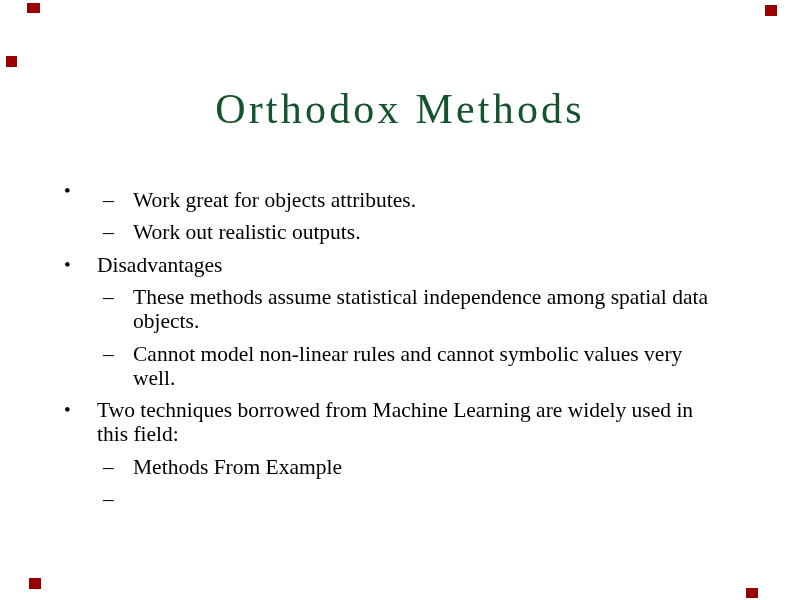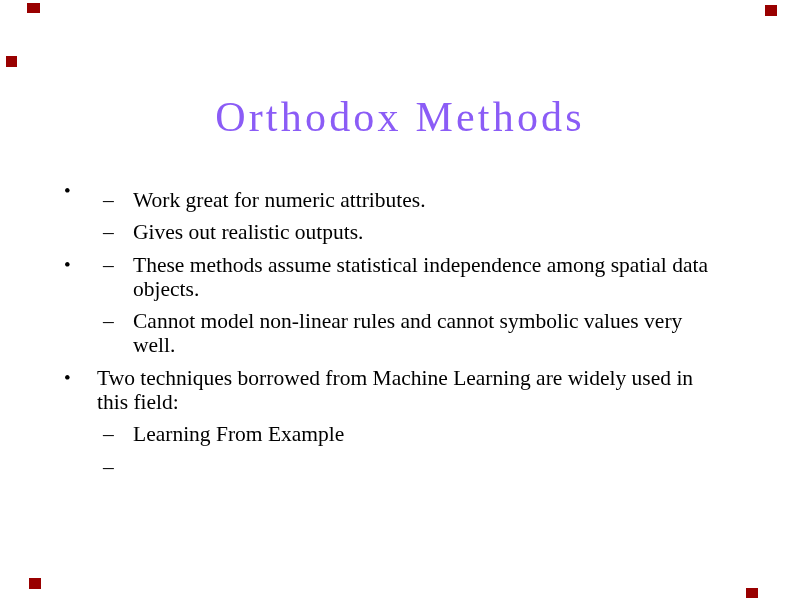--- a/index.html
+++ b/index.html
@@ -11,28 +11,28 @@
     position: relative;
     width: 800px;
     height: 600px;
     background: #ffffff;
     overflow: hidden;
     font-family: "Liberation Serif", "DejaVu Serif", serif;
     color: #000000;
   }
   .slide-title {
     position: absolute;
-    top: 96px;
+    top: 88px;
     left: 0;
     right: 0;
     text-align: center;
     font-size: 42px;
     line-height: 1;
     letter-spacing: 3.2px;
-    color: #8b5cf6;
+    color: #14532d;
     white-space: nowrap;
   }
   .bullet-list {
     position: absolute;
     top: 179px;
     left: 0;
     width: 748px;
   }
   .para {
     position: relative;
@@ -55,27 +55,27 @@
   }
 </style>
 </head>
 <body>
 
 <div class="slide">
   <div class="slide-title">Orthodox Methods</div>
 
   <div class="bullet-list">
       <div class="para l1"><span class="marker">•</span></div>
-      <div class="para l2"><span class="marker">–</span><span>Work great for numeric attributes.</span></div>
-      <div class="para l2"><span class="marker">–</span><span>Gives out realistic outputs.</span></div>
-      <div class="para l1"><span class="marker">•</span></div>
+      <div class="para l2"><span class="marker">–</span><span>Work great for objects attributes.</span></div>
+      <div class="para l2"><span class="marker">–</span><span>Work out realistic outputs.</span></div>
+      <div class="para l1"><span class="marker">•</span><span>Disadvantages</span></div>
       <div class="para l2"><span class="marker">–</span><span>These methods assume statistical independence among spatial data<br>objects.</span></div>
       <div class="para l2"><span class="marker">–</span><span>Cannot model non-linear rules and cannot symbolic values very<br>well.</span></div>
       <div class="para l1"><span class="marker">•</span><span>Two techniques borrowed from Machine Learning are widely used in<br>this field:</span></div>
-      <div class="para l2"><span class="marker">–</span><span>Learning From Example</span></div>
+      <div class="para l2"><span class="marker">–</span><span>Methods From Example</span></div>
       <div class="para l2"><span class="marker">–</span></div>
     </div>
 
   <div>
       <div class="mark" style="left: 27px; top: 3px; width: 13px; height: 10px; background: rgb(153, 0, 0);"></div>
       <div class="mark" style="left: 765px; top: 5px; width: 12px; height: 11px; background: rgb(153, 0, 0);"></div>
       <div class="mark" style="left: 6px; top: 56px; width: 11px; height: 11px; background: rgb(153, 0, 0);"></div>
       <div class="mark" style="left: 29px; top: 578px; width: 12px; height: 11px; background: rgb(153, 0, 0);"></div>
       <div class="mark" style="left: 746px; top: 588px; width: 12px; height: 10px; background: rgb(153, 0, 0);"></div>
     </div>

